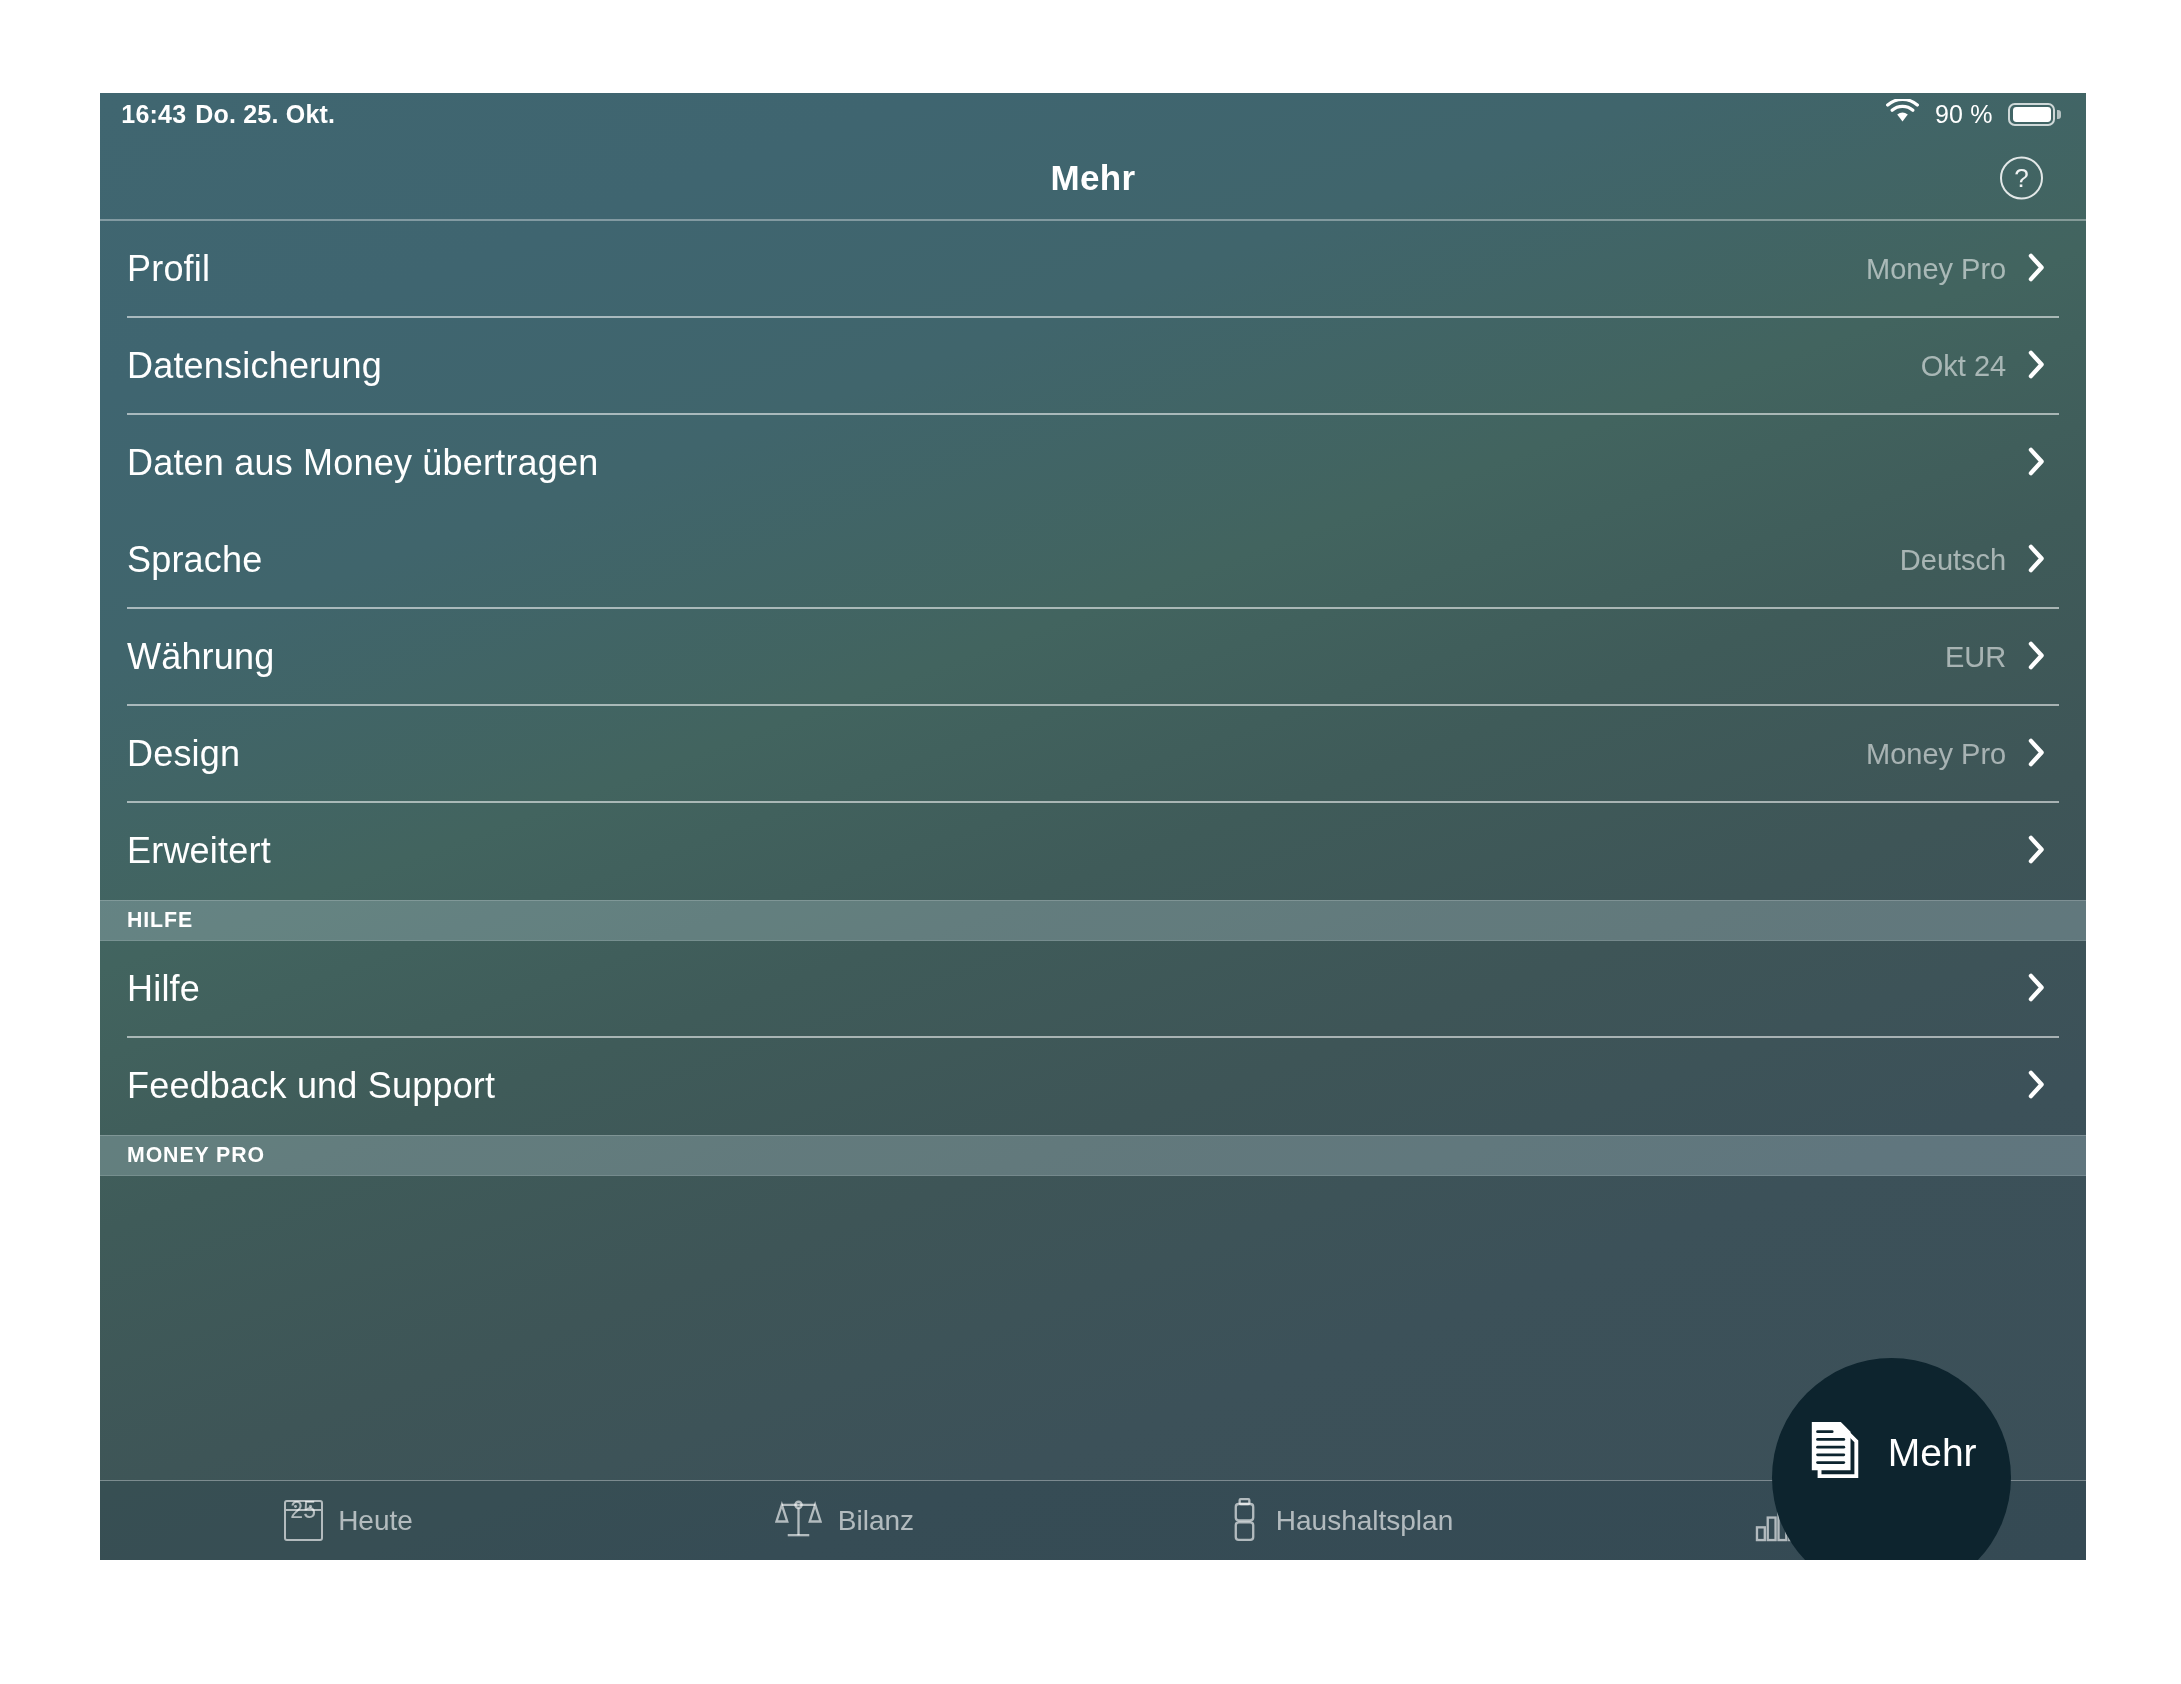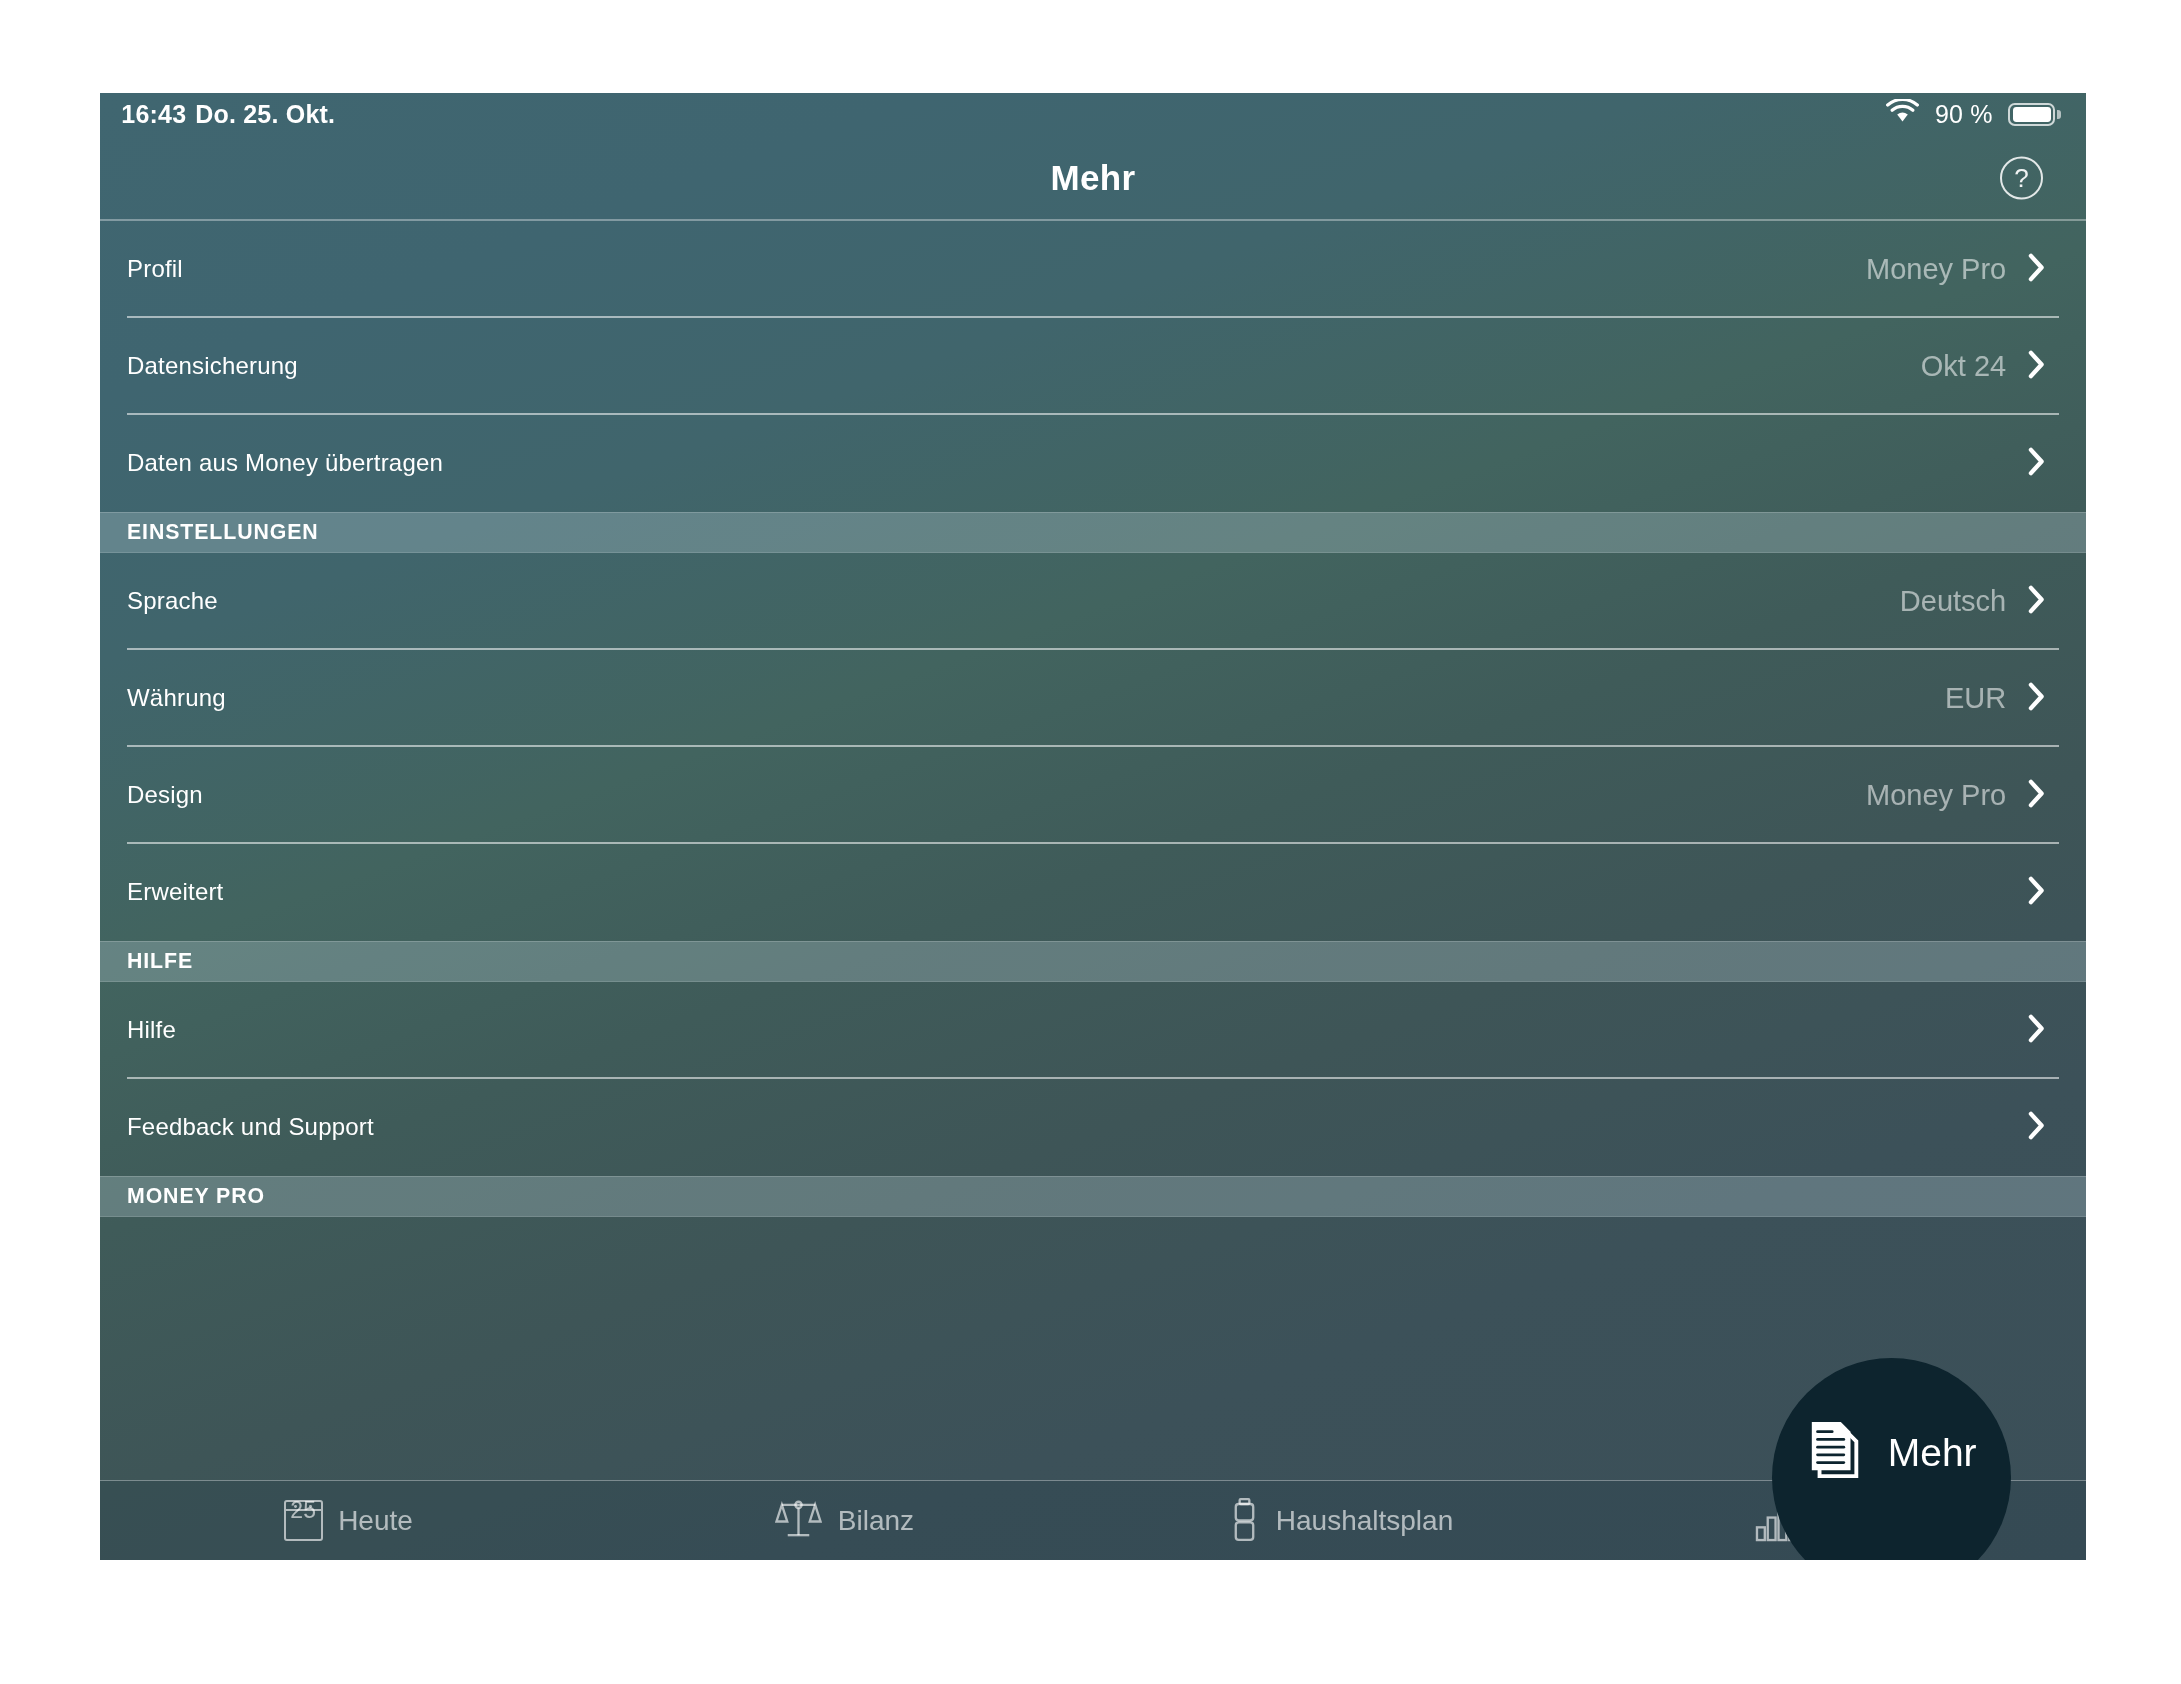--- a/index.html
+++ b/index.html
@@ -136,21 +136,21 @@
     position: relative;
     height: 97px;
     display: flex;
     align-items: center;
     padding: 0 41px 0 27px;
     box-sizing: border-box;
     cursor: pointer;
   }
   .row .row-label {
     color: #ffffff;
-    font-size: 24px;
+    font-size: 36px;
     letter-spacing: 0.2px;
   }
   .row .row-right {
     margin-left: auto;
     display: flex;
     align-items: center;
     gap: 21.3px;
   }
   .row .row-value {
     color: rgba(255,255,255,0.55);
@@ -306,21 +306,20 @@
       <span class="row-right">
         <span class="row-value"></span>
         <span class="chev">
           <svg width="17.5" height="29" viewBox="0 0 18 30">
               <polyline points="3,3 14,15 3,27" fill="none" stroke="#ffffff" stroke-width="4.5" stroke-linecap="round" stroke-linejoin="round"></polyline>
             </svg>
         </span>
       </span>
     </div>
 
-    <div class="section-header">EINSTELLUNGEN</div>
 
     <div class="row">
       <span class="row-label">Sprache</span>
       <span class="row-right">
         <span class="row-value">Deutsch</span>
         <span class="chev">
           <svg width="17.5" height="29" viewBox="0 0 18 30">
               <polyline points="3,3 14,15 3,27" fill="none" stroke="#ffffff" stroke-width="4.5" stroke-linecap="round" stroke-linejoin="round"></polyline>
             </svg>
         </span>

